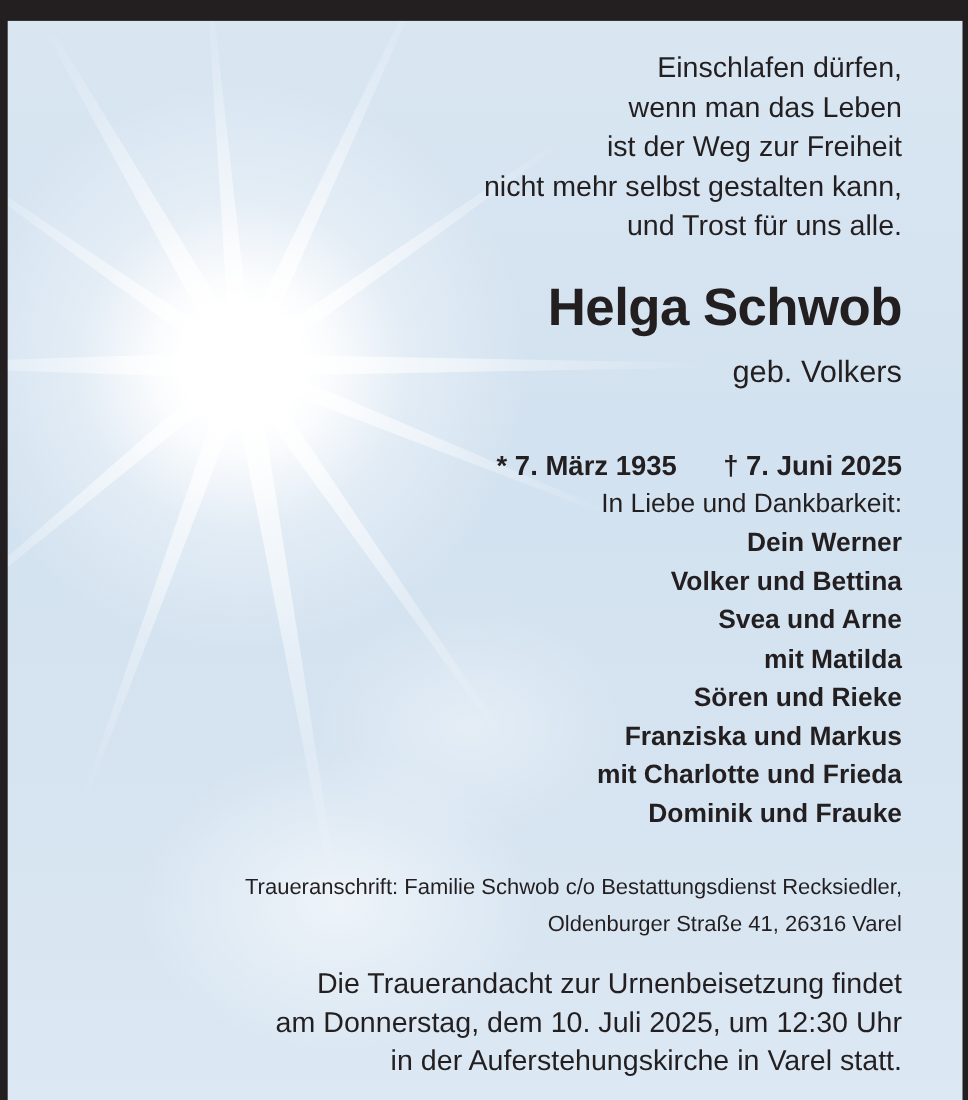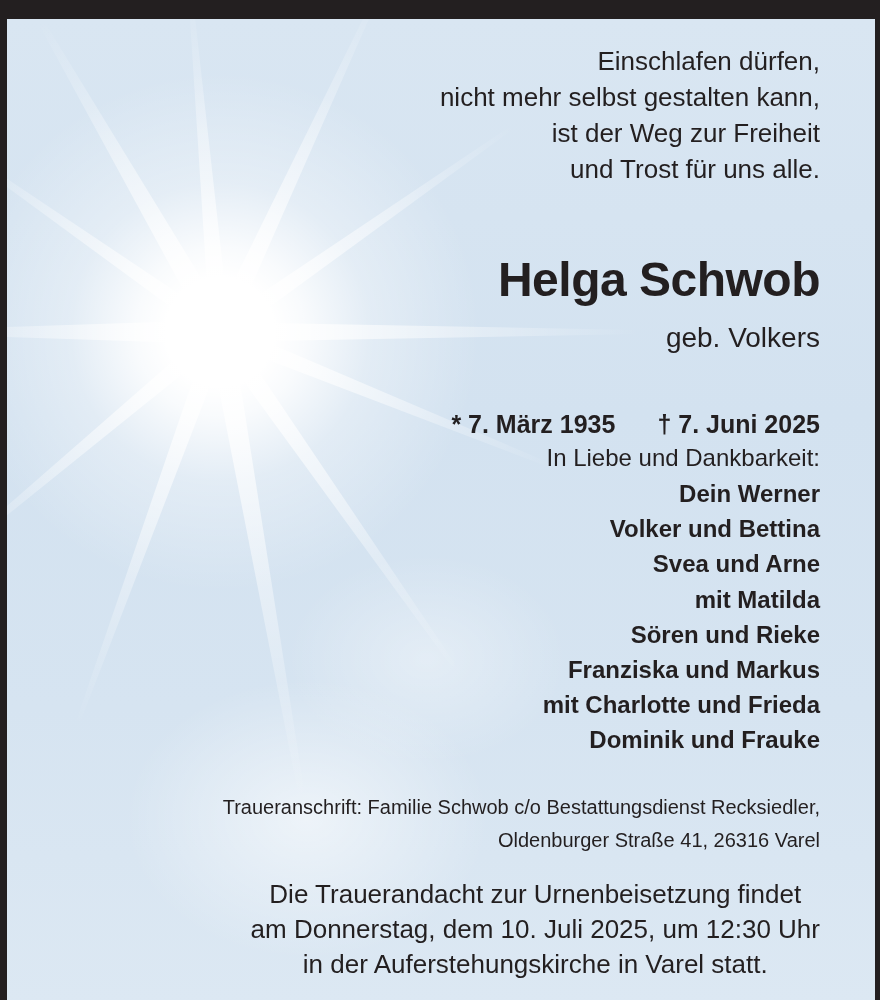--- a/index.html
+++ b/index.html
@@ -20,21 +20,21 @@
   }
   .poem { top: 24px; font-size: 26px; line-height: 36px; }
   .name { top: 226px; font-size: 48px; font-weight: bold; line-height: 70px; letter-spacing: -0.5px; }
   .maiden { top: 304px; font-size: 28px; font-weight: normal; line-height: 30px; }
   .dates { top: 347px; font-size: 25px; font-weight: bold; line-height: 32px; }
   .dates span { display: inline-block; margin-top: 42px; }
   .dates .gap { width: 42px; }
   .thanks { top: 423px; font-size: 24px; line-height: 32px; }
   .family { top: 457px; font-size: 24px; font-weight: bold; line-height: 35.2px; }
   .address { top: 772px; font-size: 20px; line-height: 33px; }
-  .service { top: 858px; font-size: 26px; line-height: 35px; text-align: center; }
+  .service { top: 858px; font-size: 26px; line-height: 35px; }
 </style>
 </head>
 <body>
 
 <div class="card">
   <svg class="rays" viewBox="0 0 868 985">
     <defs>
       <linearGradient id="rg" x1="0" y1="0" x2="1" y2="0">
         <stop offset="0" stop-color="#ffffff" stop-opacity="0.9"></stop>
         <stop offset="1" stop-color="#ffffff" stop-opacity="0"></stop>
@@ -51,22 +51,23 @@
       <polygon points="0,-9 320,-2 320,2 0,9" fill="url(#rg)" transform="rotate(215)"></polygon>
       <polygon points="0,-12 360,-3 360,3 0,12" fill="url(#rg)" transform="rotate(240)"></polygon>
       <polygon points="0,-10 340,-2 340,2 0,10" fill="url(#rg)" transform="rotate(265)"></polygon>
       <polygon points="0,-10 380,-2 380,2 0,10" fill="url(#rg)" transform="rotate(295)"></polygon>
       <polygon points="0,-9 360,-2 360,2 0,9" fill="url(#rg)" transform="rotate(325)"></polygon>
     </g>
   </svg>
 
   <div class="text poem">
     <div>Einschlafen dürfen,</div>
+    <div>wenn man das Leben</div>
+    <div>ist der Weg zur Freiheit</div>
     <div>nicht mehr selbst gestalten kann,</div>
-    <div>ist der Weg zur Freiheit</div>
     <div>und Trost für uns alle.</div>
   </div>
 
   <div class="text name">Helga Schwob</div>
   <div class="text maiden">geb. Volkers</div>
   <div class="text dates">
     <span>* 7. März 1935</span><span class="gap"></span><span>† 7. Juni 2025</span>
   </div>
 
   <div class="text family">

